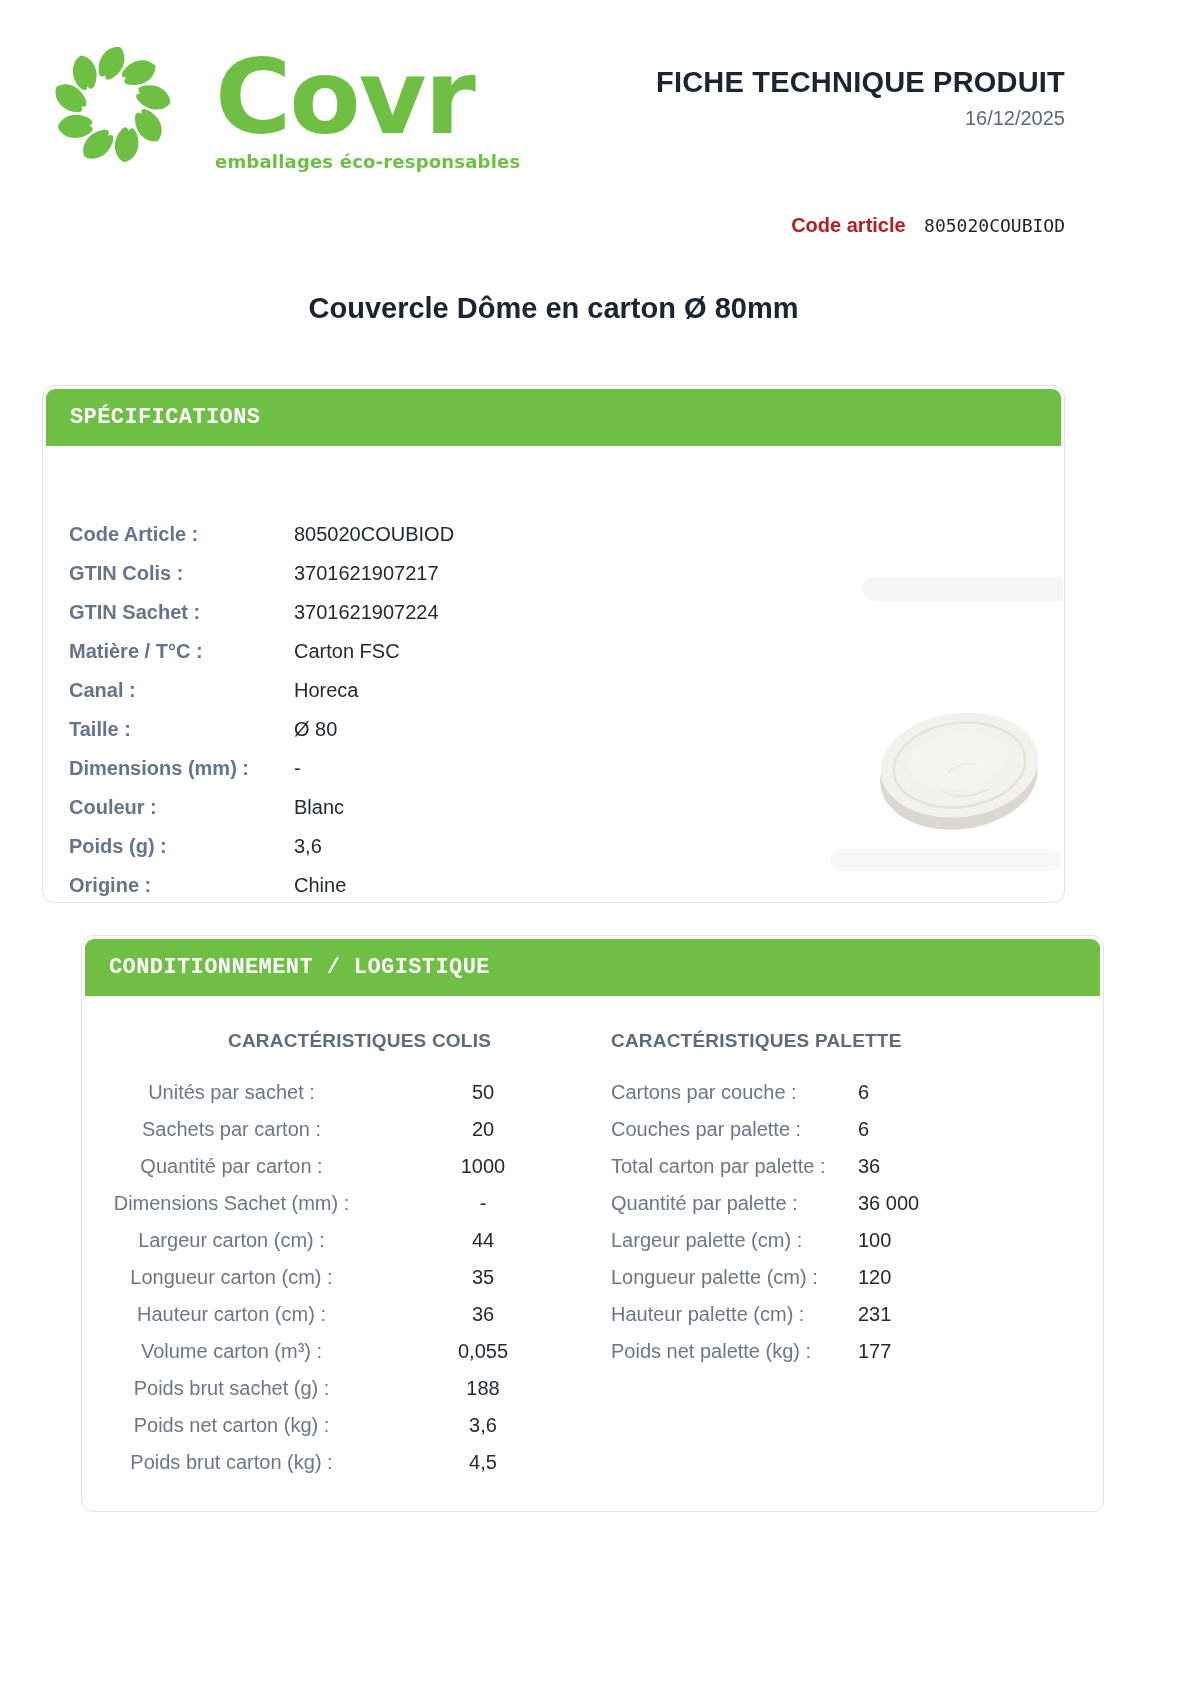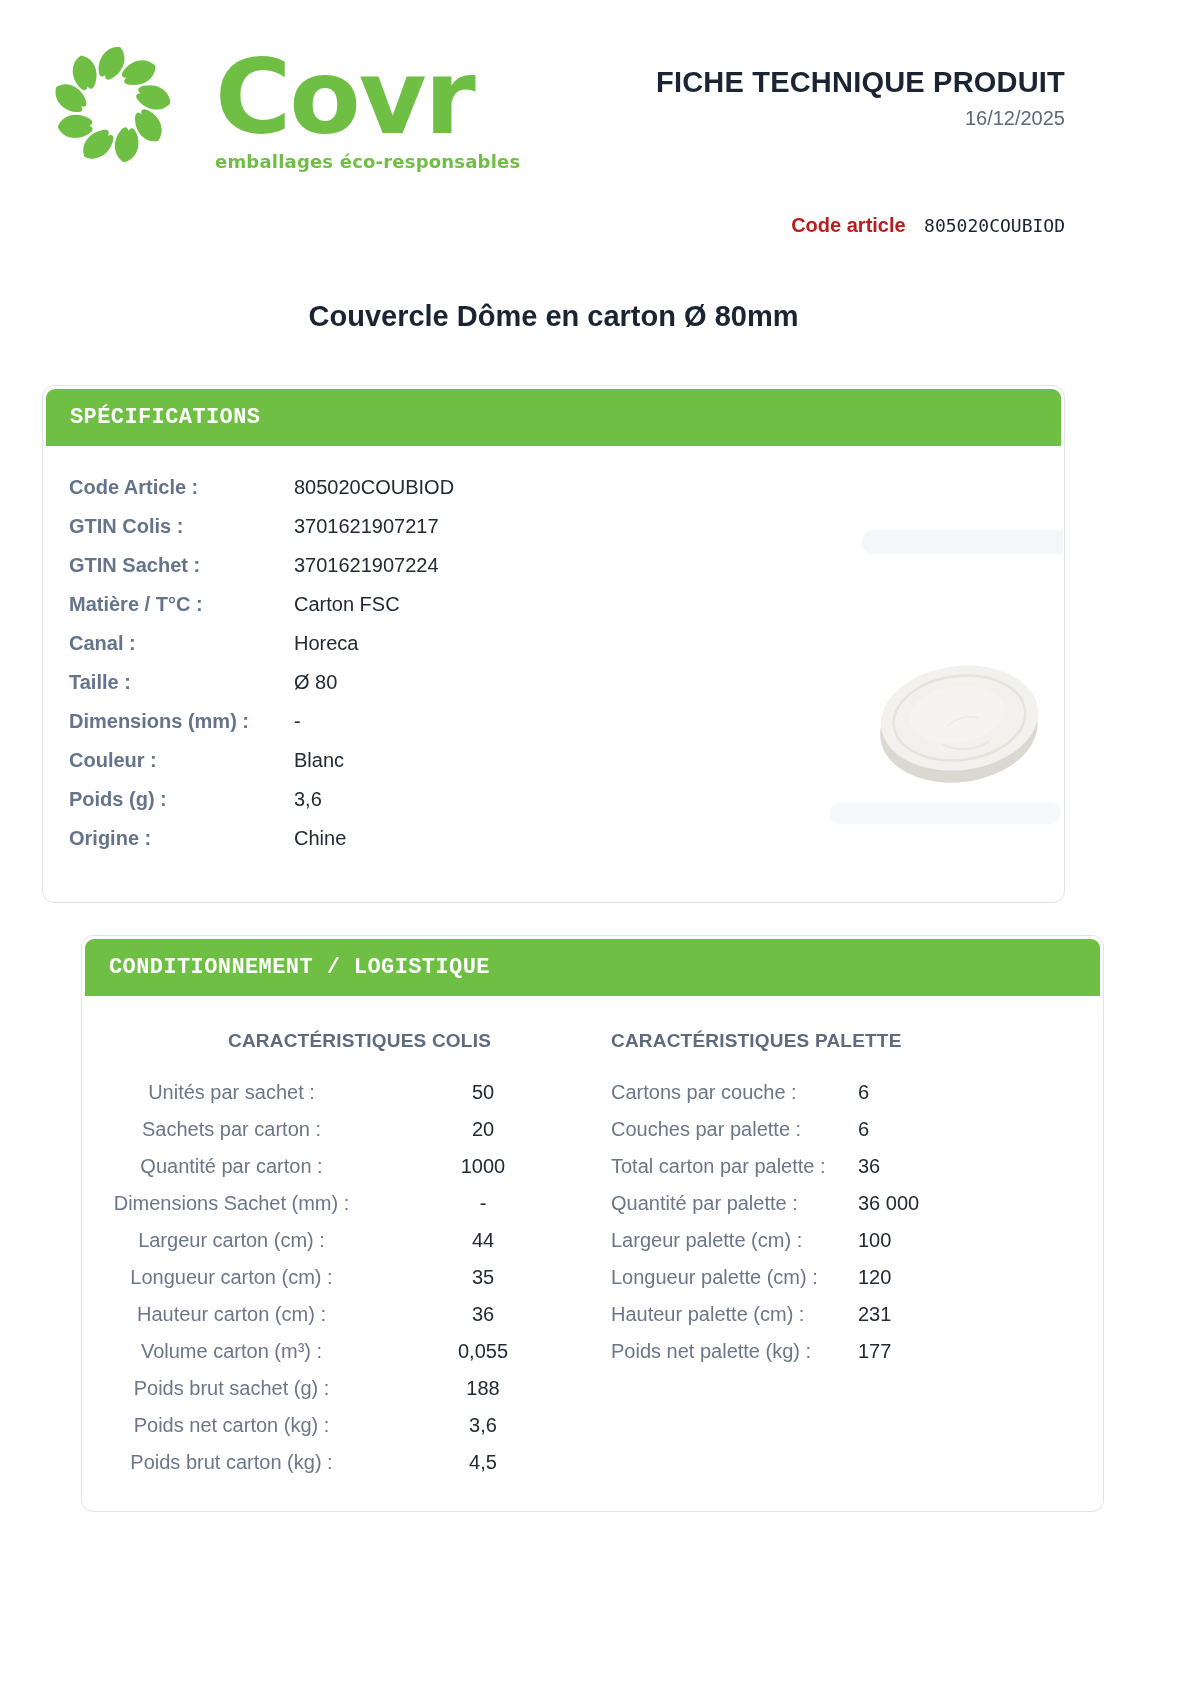--- a/index.html
+++ b/index.html
@@ -14,29 +14,29 @@
   .logo-tagline{font-family:"DejaVu Sans",sans-serif;font-weight:bold;font-size:18px;color:#6fbf45;margin-top:2px;letter-spacing:0.2px;}
 
   .hdr-right{position:absolute;right:126px;top:66px;text-align:right;}
   .hdr-title{font-size:29px;font-weight:bold;color:#1b2433;letter-spacing:0.2px;}
   .hdr-date{font-size:20px;color:#5d6977;margin-top:8px;}
 
   .code-line{position:absolute;right:126px;top:214px;text-align:right;white-space:nowrap;}
   .code-label{font-size:20px;font-weight:bold;color:#b91c1c;margin-left:23px;}
   .code-value{font-family:"DejaVu Sans Mono",monospace;font-size:18px;color:#1b2433;margin-left:14px;}
 
-  .product-title{position:absolute;left:42px;top:292px;width:1023px;text-align:center;font-size:29px;font-weight:bold;color:#1b2433;margin-top:8px;}
+  .product-title{position:absolute;left:42px;top:292px;width:1023px;text-align:center;font-size:29px;font-weight:bold;color:#1b2433;}
 
   
   .card{position:absolute;left:42px;width:1023px;background:#ffffff;border:1px solid #e0e4e9;border-radius:12px;box-sizing:border-box;}
   .card-head{margin:3px 3px 0 3px;height:57px;background:#6fbf45;border-radius:9px 9px 0 0;display:flex;align-items:center;padding-left:24px;
              color:#ffffff;font-size:22px;font-weight:bold;letter-spacing:0.4px;font-family:Liberation Mono, monospace;}
 
   .card-spec{top:385px;height:518px;}
-  .spec-body{position:relative;padding:22px 0 0 26px;}
+  .spec-body{position:relative;padding:22px 0 0 26px;margin-top:47px;}
   .spec-row{display:grid;grid-template-columns:225px 1fr;align-items:center;height:39px;}
   .spec-row .lbl{font-size:20px;font-weight:bold;color:#64748b;}
   .spec-row .val{font-size:20px;color:#222a33;}
 
   
   .photo{position:absolute;right:1px;top:64px;width:300px;height:322px;background:#ffffff;border-radius:0 0 10px 0;}
   .photo-band-top{position:absolute;left:99px;right:0;top:20px;height:24px;background:#f5f6f8;border-radius:12px 0 0 12px;}
   .photo-band-bottom{position:absolute;left:67px;right:2px;top:292px;height:22px;background:#f7f8fa;border-radius:10px;}
   .lid-svg{position:absolute;left:115px;top:150px;width:166px;height:128px;}
 

